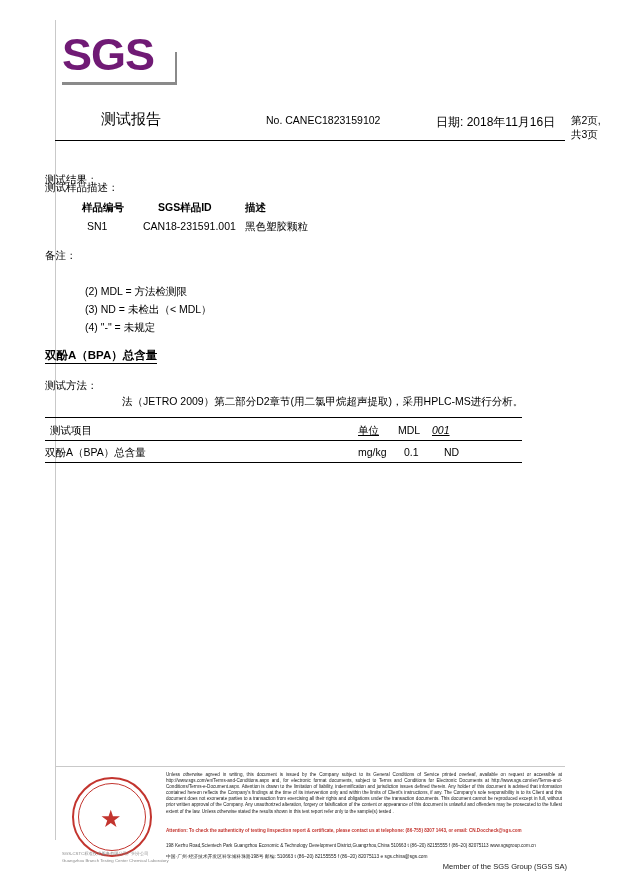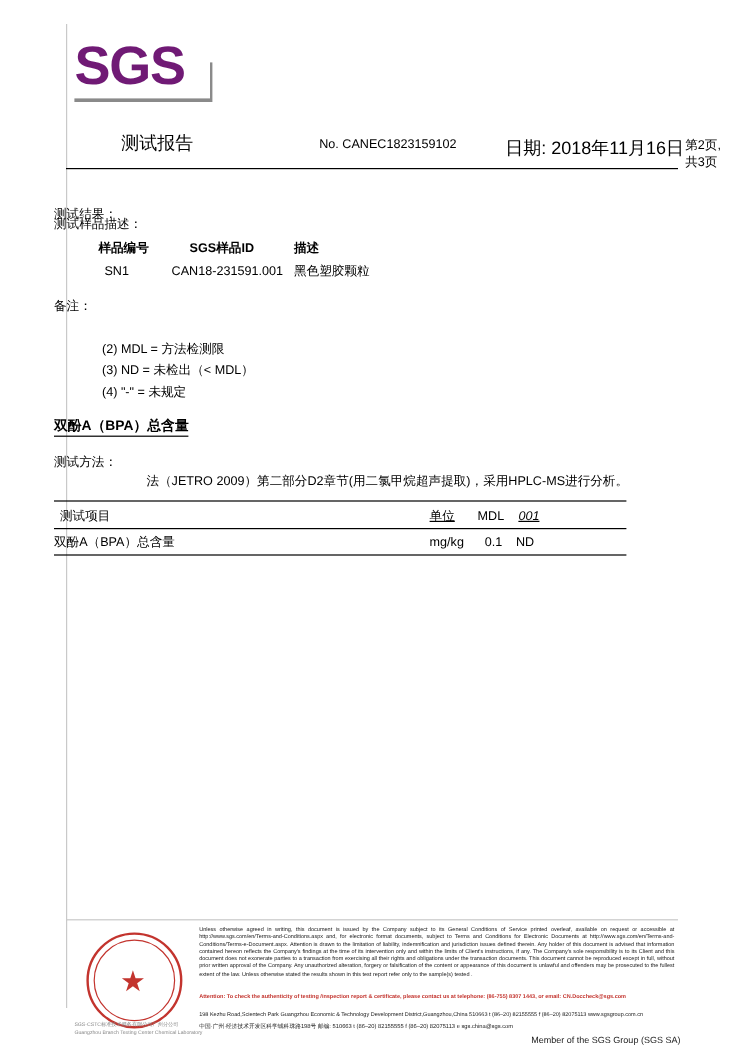--- a/index.html
+++ b/index.html
@@ -84,23 +84,23 @@
     color: #000;
   }
   .doc-no {
     position: absolute;
     left: 165px;
     top: 4px;
     font-size: 10.5px;
   }
   .doc-date {
     position: absolute;
-    left: 320px;
+    left: 335px;
     top: 4px;
-    font-size: 15px;
+    font-size: 12px;
   }
   .doc-page {
     position: absolute;
     left: 470px;
     top: 4px;
     font-size: 10.5px;
   }
   .title-underline {
     position: absolute;
     left: 55px;
@@ -176,21 +176,21 @@
     height: 1px;
     background: #000;
   }
   .res-h-item { left: 50px; top: 423px; }
   .res-h-unit { left: 358px; top: 423px; text-decoration: underline; }
   .res-h-mdl  { left: 398px; top: 423px; }
   .res-h-001  { left: 432px; top: 423px; text-decoration: underline; font-style: italic; }
   .res-c-item { left: 45px; top: 445px; }
   .res-c-unit { left: 358px; top: 445px; }
   .res-c-mdl  { left: 404px; top: 445px; }
-  .res-c-001  { left: 430px; top: 445px; }
+  .res-c-001  { left: 444px; top: 445px; }
 
   
   .footer-rule {
     position: absolute;
     left: 55px;
     top: 766px;
     width: 510px;
     height: 1px;
     background: #c9c9c9;
   }

